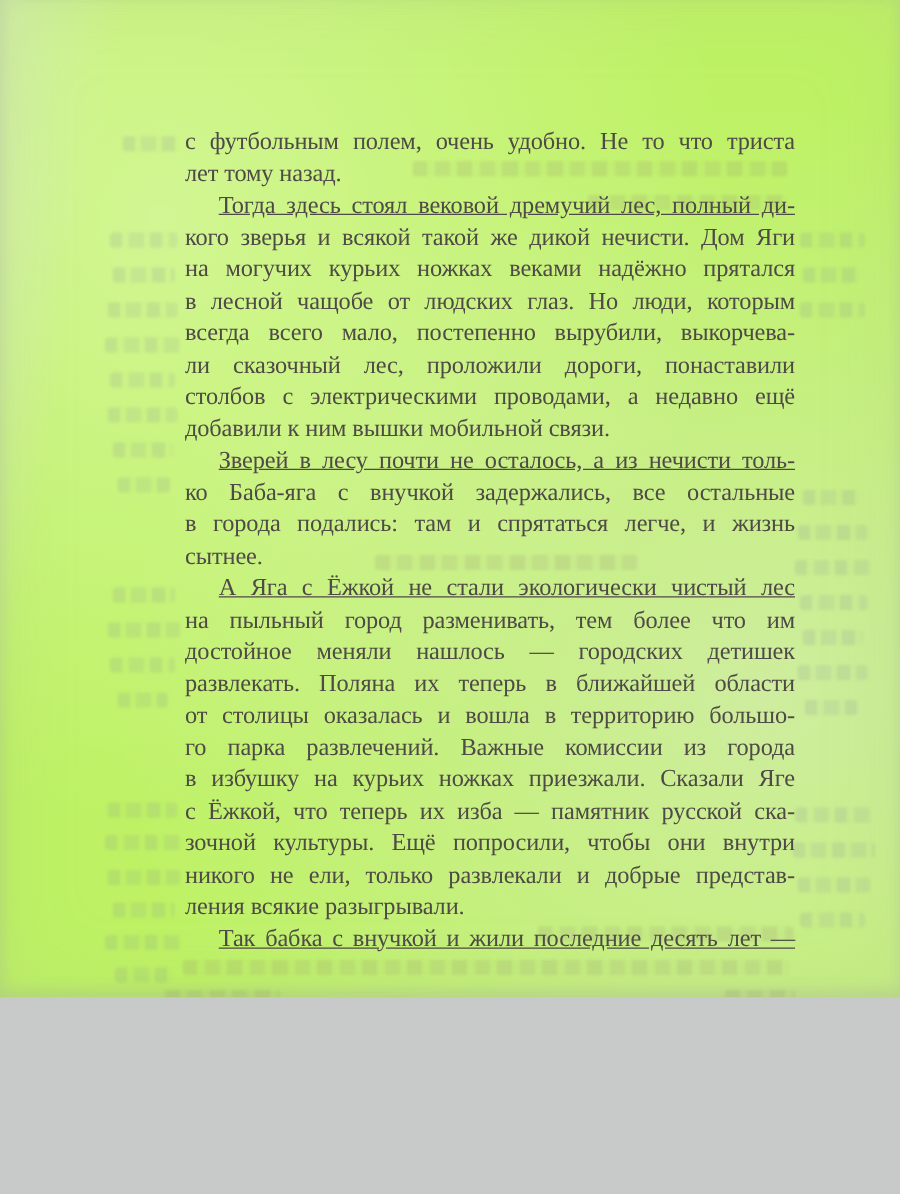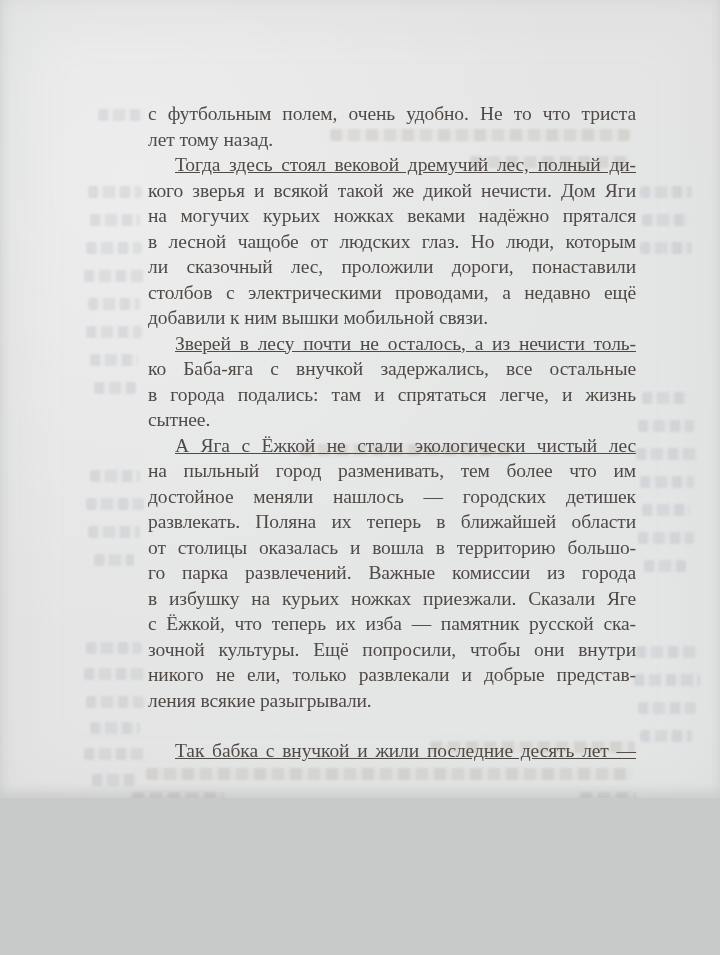--- a/index.html
+++ b/index.html
@@ -2,21 +2,21 @@
 <html lang="ru"><head>
 <meta charset="utf-8">
 <style>
   html, body { margin: 0; padding: 0; background: #c8cac9; }
 
   .page {
     position: relative;
     width: 720px;
     height: 798px;
     margin: 0 auto;
-    background: #e5e5e5;
+    background: #bef264;
     overflow: hidden;
     font-family: "Liberation Serif", serif;
   }
 
   
   .page::before {
     content: '';
     position: absolute; inset: 0;
     background:
       radial-gradient(ellipse at 18% 22%, rgba(255,255,255,0.30), rgba(255,255,255,0) 55%),
@@ -40,21 +40,21 @@
     top: 101px;
     width: 488px;
     color: #4f4a46;
     font-size: 19.5px;
     line-height: 25.5px;
     letter-spacing: -0.1px;
     z-index: 2;
   }
 
   .para { margin: 0; }
-  .para.scene-break { margin-top: 25px; }
+  .para.scene-break { margin-top: 0; }
 
   .line {
     text-align: justify;
     text-align-last: justify;
     white-space: normal;
   }
   .line.last { text-align-last: left; }
   .line.indent { text-indent: 27px; text-decoration: underline; }
 
   
@@ -124,20 +124,21 @@
   <div class="text-block">
       <div class="para">
         <div class="line">с футбольным полем, очень удобно. Не то что триста</div>
         <div class="line last">лет тому назад.</div>
       </div>
       <div class="para">
         <div class="line indent">Тогда здесь стоял вековой дремучий лес, полный ди-</div>
         <div class="line">кого зверья и всякой такой же дикой нечисти. Дом Яги</div>
         <div class="line">на могучих курьих ножках веками надёжно прятался</div>
         <div class="line">в лесной чащобе от людских глаз. Но люди, которым</div>
+        <div class="line">всегда всего мало, постепенно вырубили, выкорчева-</div>
         <div class="line">ли сказочный лес, проложили дороги, понаставили</div>
         <div class="line">столбов с электрическими проводами, а недавно ещё</div>
         <div class="line last">добавили к ним вышки мобильной связи.</div>
       </div>
       <div class="para">
         <div class="line indent">Зверей в лесу почти не осталось, а из нечисти толь-</div>
         <div class="line">ко Баба-яга с внучкой задержались, все остальные</div>
         <div class="line">в города подались: там и спрятаться легче, и жизнь</div>
         <div class="line last">сытнее.</div>
       </div>

